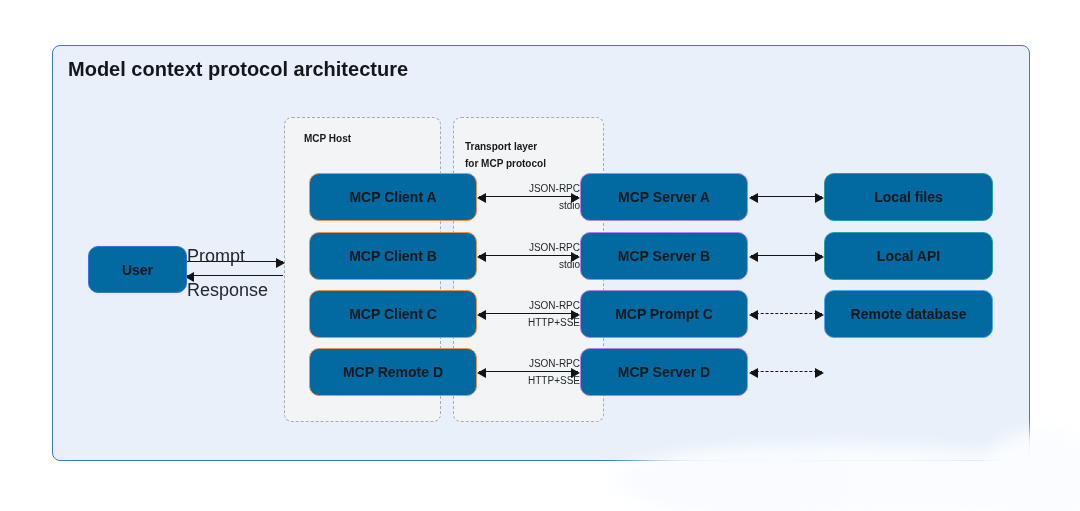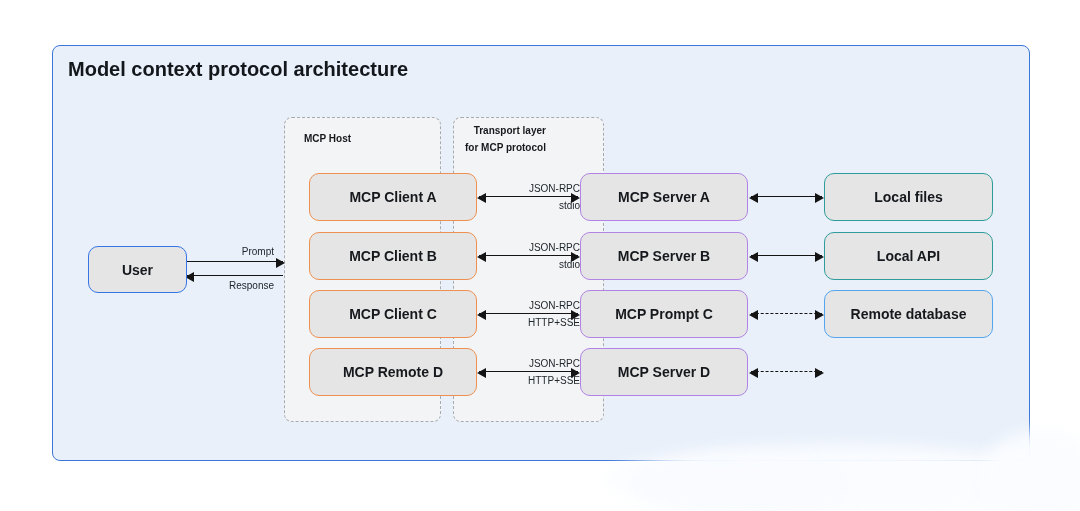--- a/index.html
+++ b/index.html
@@ -19,23 +19,23 @@
   .dashedbox{
     position:absolute;top:117px;height:305px;background:#f3f4f6;
     border:1.5px dashed #a6abb1;border-radius:8px;box-sizing:border-box;z-index:2;
   }
   .host-box{left:284px;width:157px;}
   .transport-box{left:453px;width:151px;}
   .groups-label{
     position:absolute;font-size:10px;font-weight:bold;color:#15181c;line-height:17px;z-index:3;
   }
   .host-label{left:304px;top:130px;}
-  .transport-label{left:465px;top:122px;text-align:right;}
+  .transport-label{left:465px;top:138px;}
   .node{
-    position:absolute;height:48px;background:#e5e5e5;border-radius:10px;
+    position:absolute;height:48px;background:#0369a1;border-radius:10px;
     box-sizing:border-box;display:flex;align-items:center;justify-content:center;
     font-size:14px;font-weight:bold;color:#15181c;z-index:5;
   }
   .user-node{left:88px;top:246px;width:99px;height:47px;border:1.5px solid #3575e6;}
   .client{left:309px;width:168px;border:1.5px solid #ee9150;}
   .server{left:580px;width:168px;border:1.5px solid #b183e4;}
   .resource{left:824px;width:169px;}
   .res-teal{border:1.5px solid #2e9c9a;}
   .res-blue{border:1.5px solid #54a5ee;}
   .r0{top:173px;} .r1{top:232px;} .r2{top:290px;} .r3{top:348px;}
@@ -53,22 +53,22 @@
     font-size:10px;line-height:13px;color:#21272c;z-index:6;
   }
   .t0a{top:182px;} .t0b{top:199px;}
   .t1a{top:241px;} .t1b{top:258px;}
   .t2a{top:299px;} .t2b{top:316px;}
   .t3a{top:357px;} .t3b{top:374px;}
   .user-arrow{left:187px;width:96px;}
   .ua-prompt{top:261px;}
   .ua-response{top:275px;}
   .user-link-label{
-    position:absolute;left:178px;width:96px;text-align:right;
-    font-size:10px;color:#21272c;z-index:6;
+    position:absolute;left:187px;width:96px;text-align:left;
+    font-size:18px;color:#21272c;z-index:6;
   }
   .ul-prompt{top:246px;}
   .ul-response{top:280px;}
   
   .smudge{position:absolute;border-radius:50%;filter:blur(8px);z-index:10;background:rgba(250,252,255,0.97);}
   .sm1{left:608px;top:444px;width:460px;height:72px;}
   .sm2{left:980px;top:430px;width:120px;height:95px;}
   .sm3{left:640px;top:455px;width:200px;height:60px;background:rgba(248,251,255,0.9);}
 </style>
 </head>

